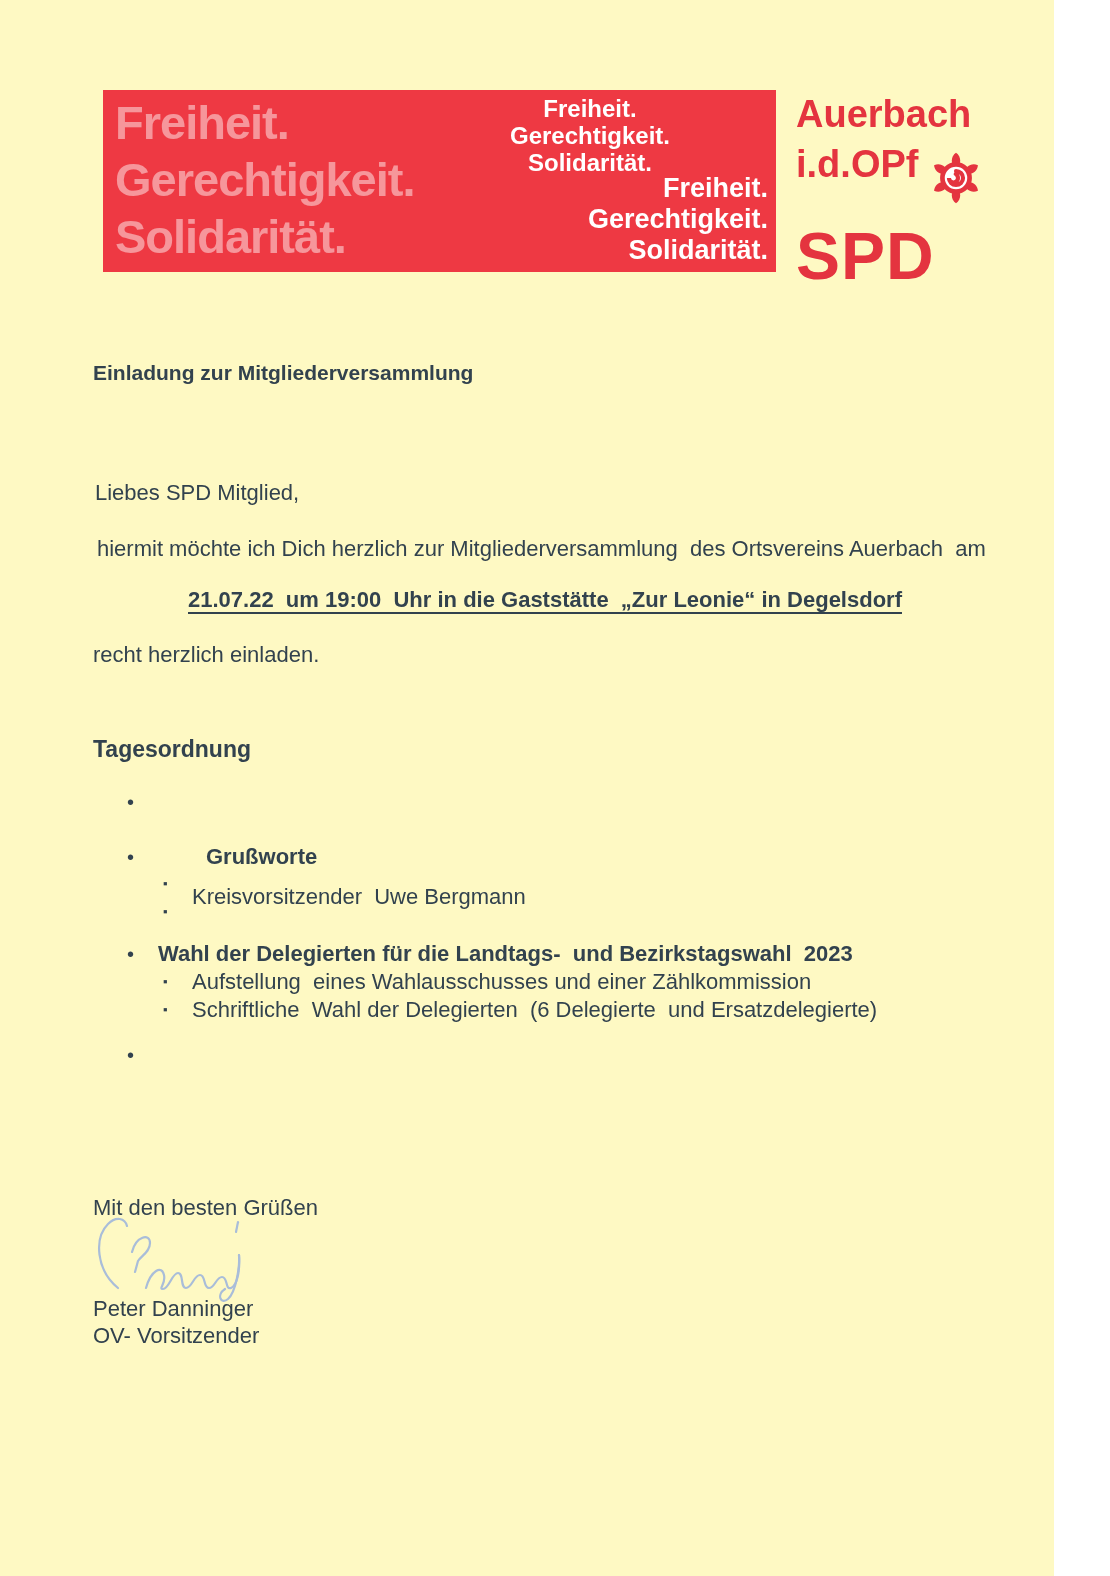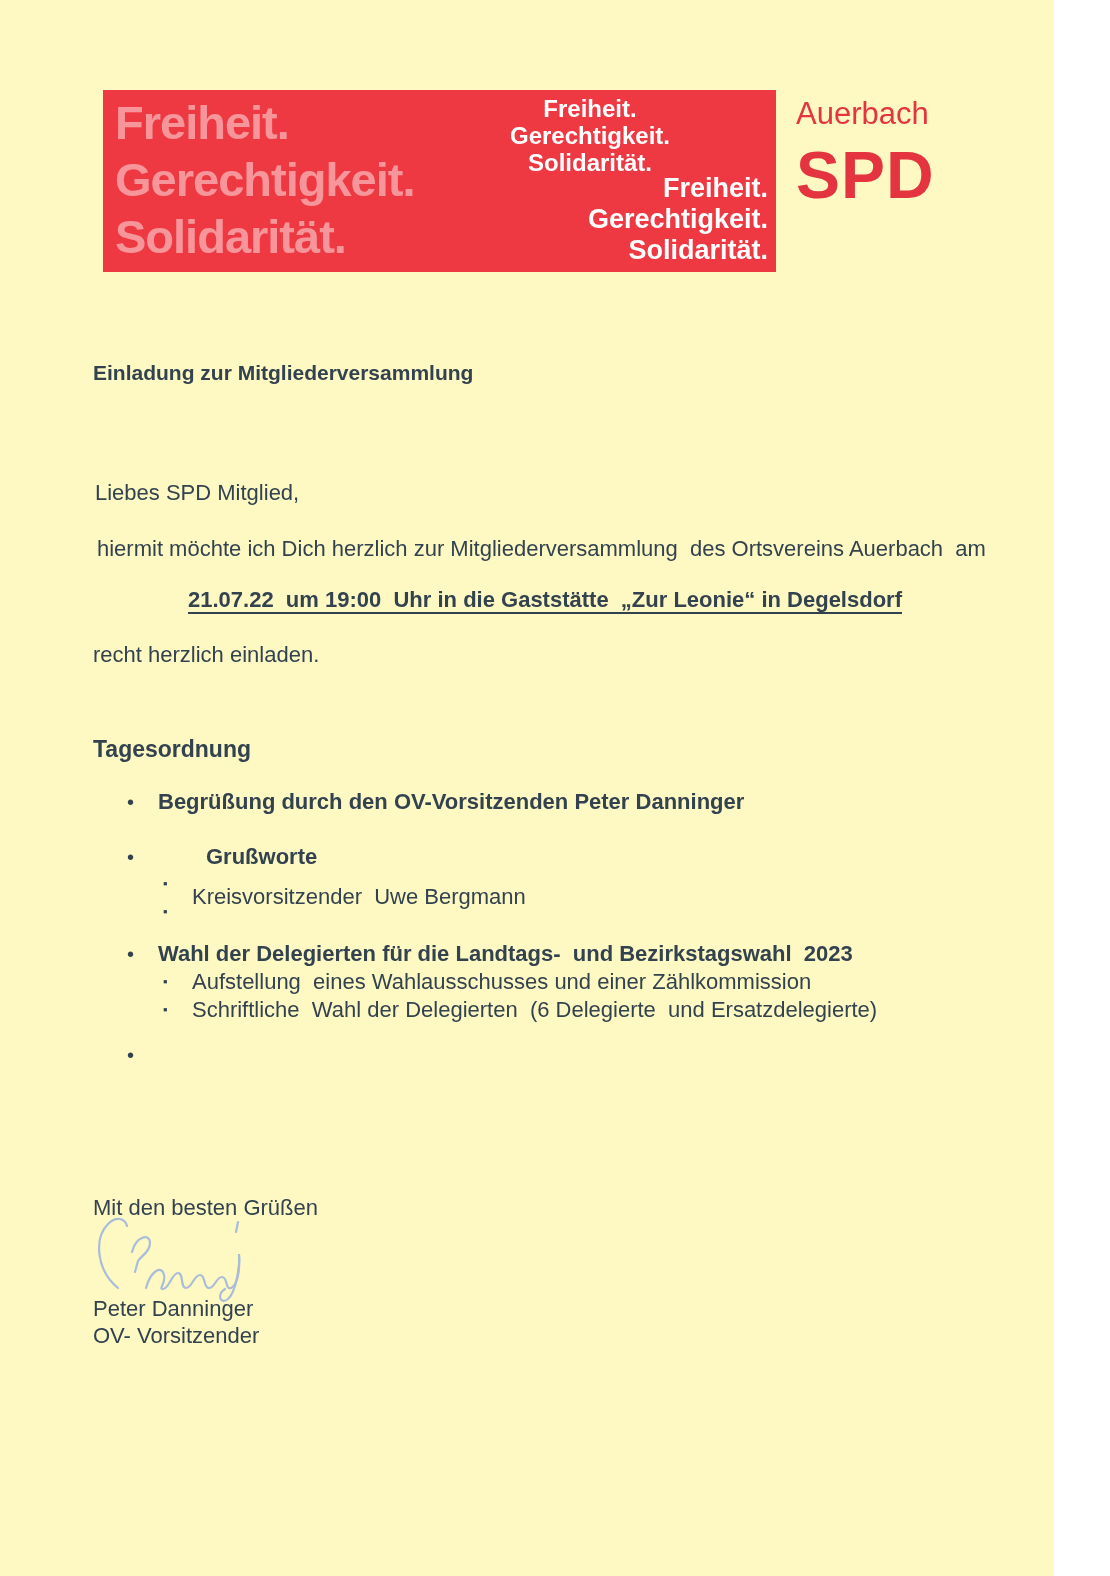--- a/index.html
+++ b/index.html
@@ -37,21 +37,21 @@
     font-size:24px;line-height:27px;white-space:pre;
   }
   .banner-right{
     position:absolute;right:8px;bottom:6px;
     text-align:right;color:#ffffff;font-weight:bold;
     font-size:27px;line-height:31px;white-space:pre;
   }
 
   
   .logo{position:absolute;left:796px;top:92px;width:210px;color:var(--logo-red);}
-  .logo-line1{font-size:31px;font-weight:normal;line-height:44px;}
+  .logo-line1{font-size:38px;font-weight:bold;line-height:44px;}
   .logo-line2{display:flex;align-items:flex-start;font-size:38px;font-weight:bold;line-height:44px;margin-top:6px;}
   .logo-rose{margin-left:8px;margin-top:6px;}
   .logo-party{font-size:66px;font-weight:bold;letter-spacing:1px;line-height:66px;margin-top:6px;}
 
   
   .row{position:absolute;display:flex;align-items:flex-start;}
   .dot{width:33px;flex:none;font-size:20px;line-height:26px;text-align:left;padding-left:2px;}
   .sq{width:32px;flex:none;font-size:13px;line-height:26px;text-align:left;padding-left:3px;}
 
   .event{
@@ -71,37 +71,53 @@
     <div class="banner-center">Freiheit.
 Gerechtigkeit.
 Solidarität.</div>
     <div class="banner-right">Freiheit.
 Gerechtigkeit.
 Solidarität.</div>
   </div>
 
   <div class="logo">
     <div class="logo-line1">Auerbach</div>
+    <div class="logo-line2">
+      <span>i.d.OPf</span>
+      <span class="logo-rose">
+        <svg width="60" height="60" viewBox="0 0 64 64" aria-hidden="true">
+          <g fill="#e4343f">
+            <path d="M32 5 C38 9 38 18 32 21 C26 18 26 9 32 5"></path>
+            <path d="M32 5 C38 9 38 18 32 21 C26 18 26 9 32 5" transform="rotate(60 32 32)"></path>
+            <path d="M32 5 C38 9 38 18 32 21 C26 18 26 9 32 5" transform="rotate(120 32 32)"></path>
+            <path d="M32 5 C38 9 38 18 32 21 C26 18 26 9 32 5" transform="rotate(180 32 32)"></path>
+            <path d="M32 5 C38 9 38 18 32 21 C26 18 26 9 32 5" transform="rotate(240 32 32)"></path>
+            <path d="M32 5 C38 9 38 18 32 21 C26 18 26 9 32 5" transform="rotate(300 32 32)"></path>
+          </g>
+          <circle cx="32" cy="32" r="14.5" fill="#ffffff" stroke="#e4343f" stroke-width="5"></circle>
+          <path d="M32 24.5 a7.5 7.5 0 1 1 -7.5 7.5 a4.8 4.8 0 1 0 7.2 -4.2" fill="none" stroke="#e4343f" stroke-width="4.4" stroke-linecap="round"></path>
+        </svg>
+      </span>
+    </div>
     <div class="logo-party">SPD</div>
   </div>
 
   <div class="t b" style="left:93px;top:360px;font-size:21px;">Einladung zur Mitgliederversammlung</div>
 
   <div class="t" style="left:95px;top:480px;">Liebes SPD Mitglied,</div>
   <div class="t" style="left:97px;top:536px;">hiermit möchte ich Dich herzlich zur Mitgliederversammlung  des Ortsvereins Auerbach  am</div>
 
   <div class="t b event" style="left:188px;top:587px;">21.07.22  um 19:00  Uhr in die Gaststätte  „Zur Leonie“ in Degelsdorf</div>
 
   <div class="t" style="left:93px;top:642px;">recht herzlich einladen.</div>
 
   <div class="t b" style="left:93px;top:736px;font-size:23px;">Tagesordnung</div>
 
   <div class="row" style="left:125px;top:789px;width:900px;">
     <span class="dot">•</span>
-    <span class="t b" style="position:static;">Begrüßung durch den OV-Vorsitzenden Peter Danninger</span>
   </div>
 
   <div class="row" style="left:125px;top:844px;width:900px;">
     <span class="dot">•</span>
     <span class="t b" style="position:static;margin-left:48px;">Grußworte</span>
   </div>
   <div class="row" style="left:160px;top:871px;width:880px;">
     <span class="sq">▪</span>
     <span class="t" style="position:static;margin-top:13px;">Kreisvorsitzender  Uwe Bergmann</span>
   </div>

